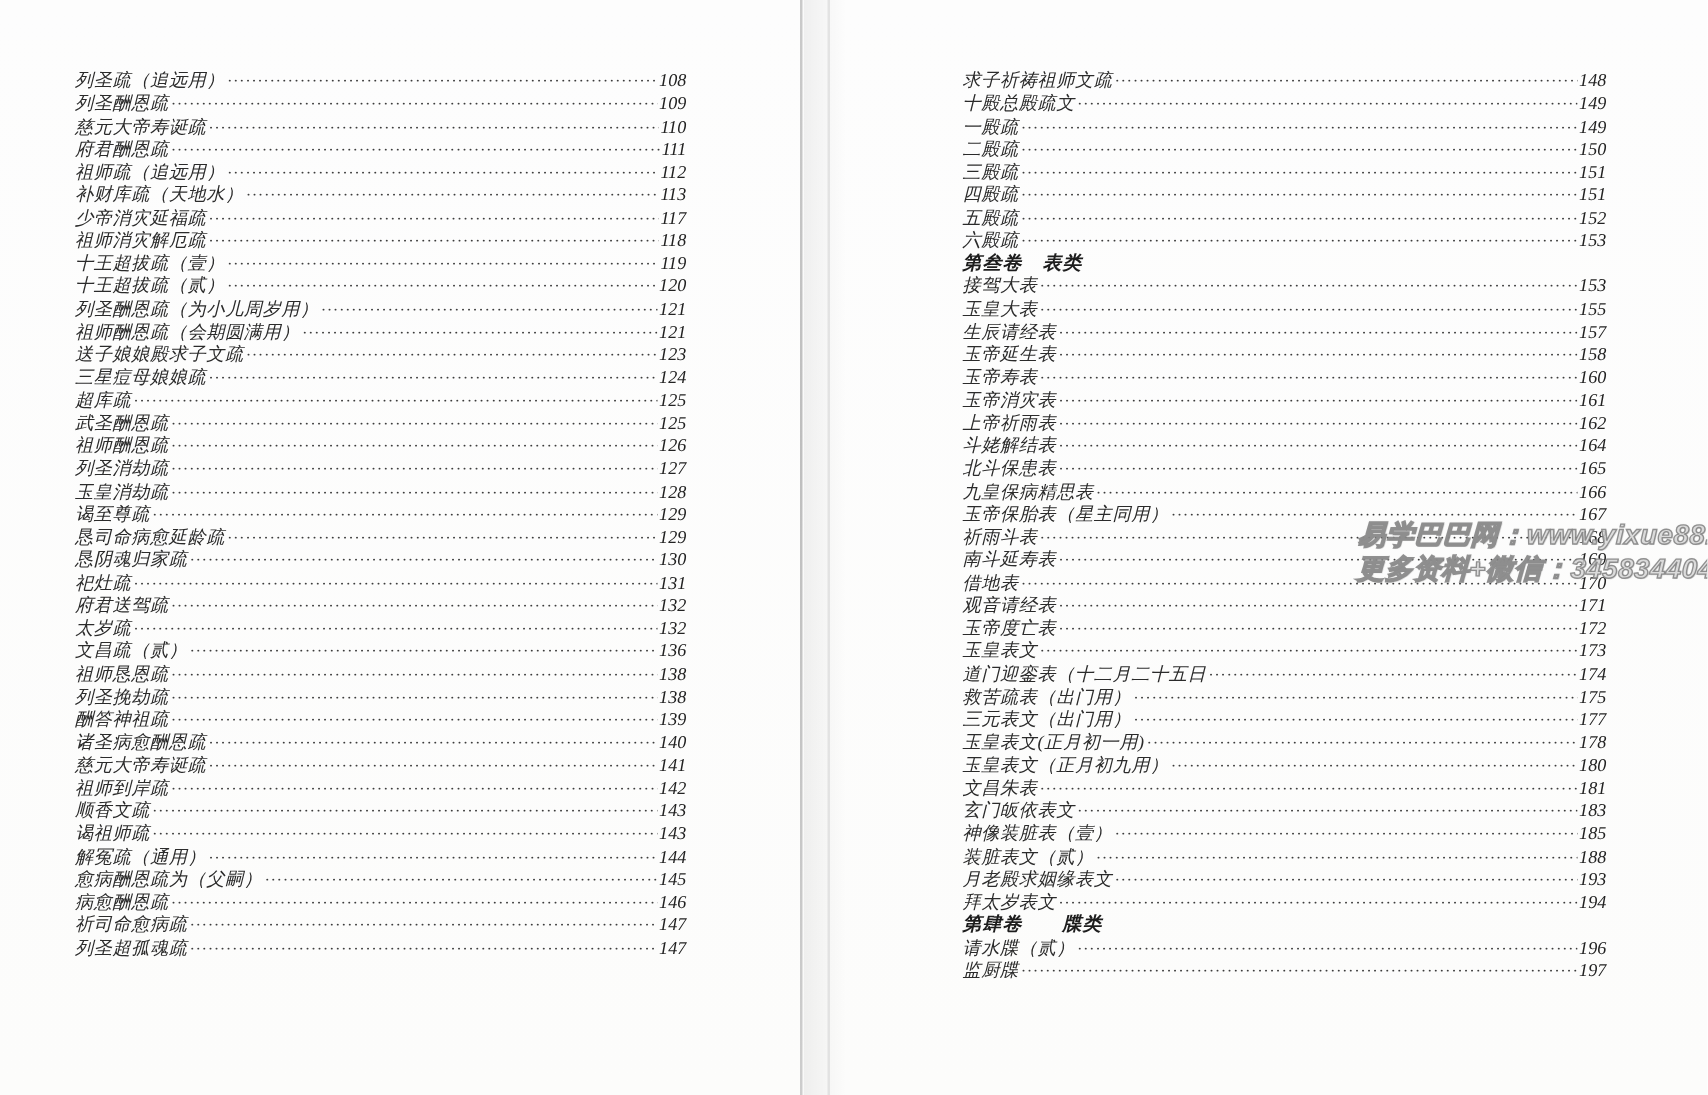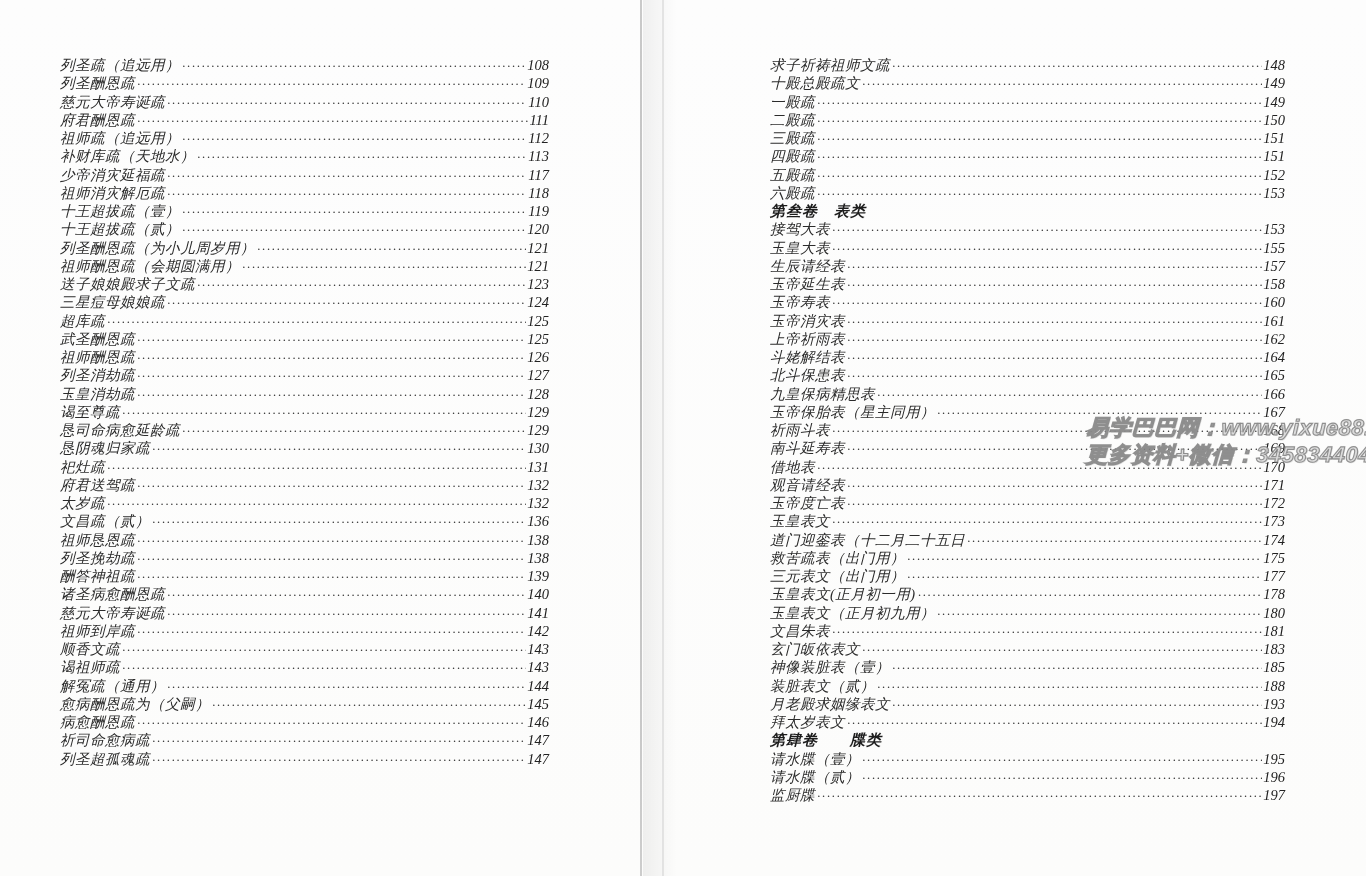--- a/index.html
+++ b/index.html
@@ -500,25 +500,20 @@
   </div>
       <div class="toc-row">
     <span class="toc-title">拜太岁表文</span>
     <span class="leader"></span>
     <span class="toc-page">194</span>
   </div>
       <div class="toc-header-row">
     <span>第肆卷　　牒类</span>
   </div>
       <div class="toc-row">
-    <span class="toc-title">请水牒（壹）</span>
-    <span class="leader"></span>
-    <span class="toc-page">195</span>
-  </div>
-      <div class="toc-row">
     <span class="toc-title">请水牒（贰）</span>
     <span class="leader"></span>
     <span class="toc-page">196</span>
   </div>
       <div class="toc-row">
     <span class="toc-title">监厨牒</span>
     <span class="leader"></span>
     <span class="toc-page">197</span>
   </div>
     </div>

